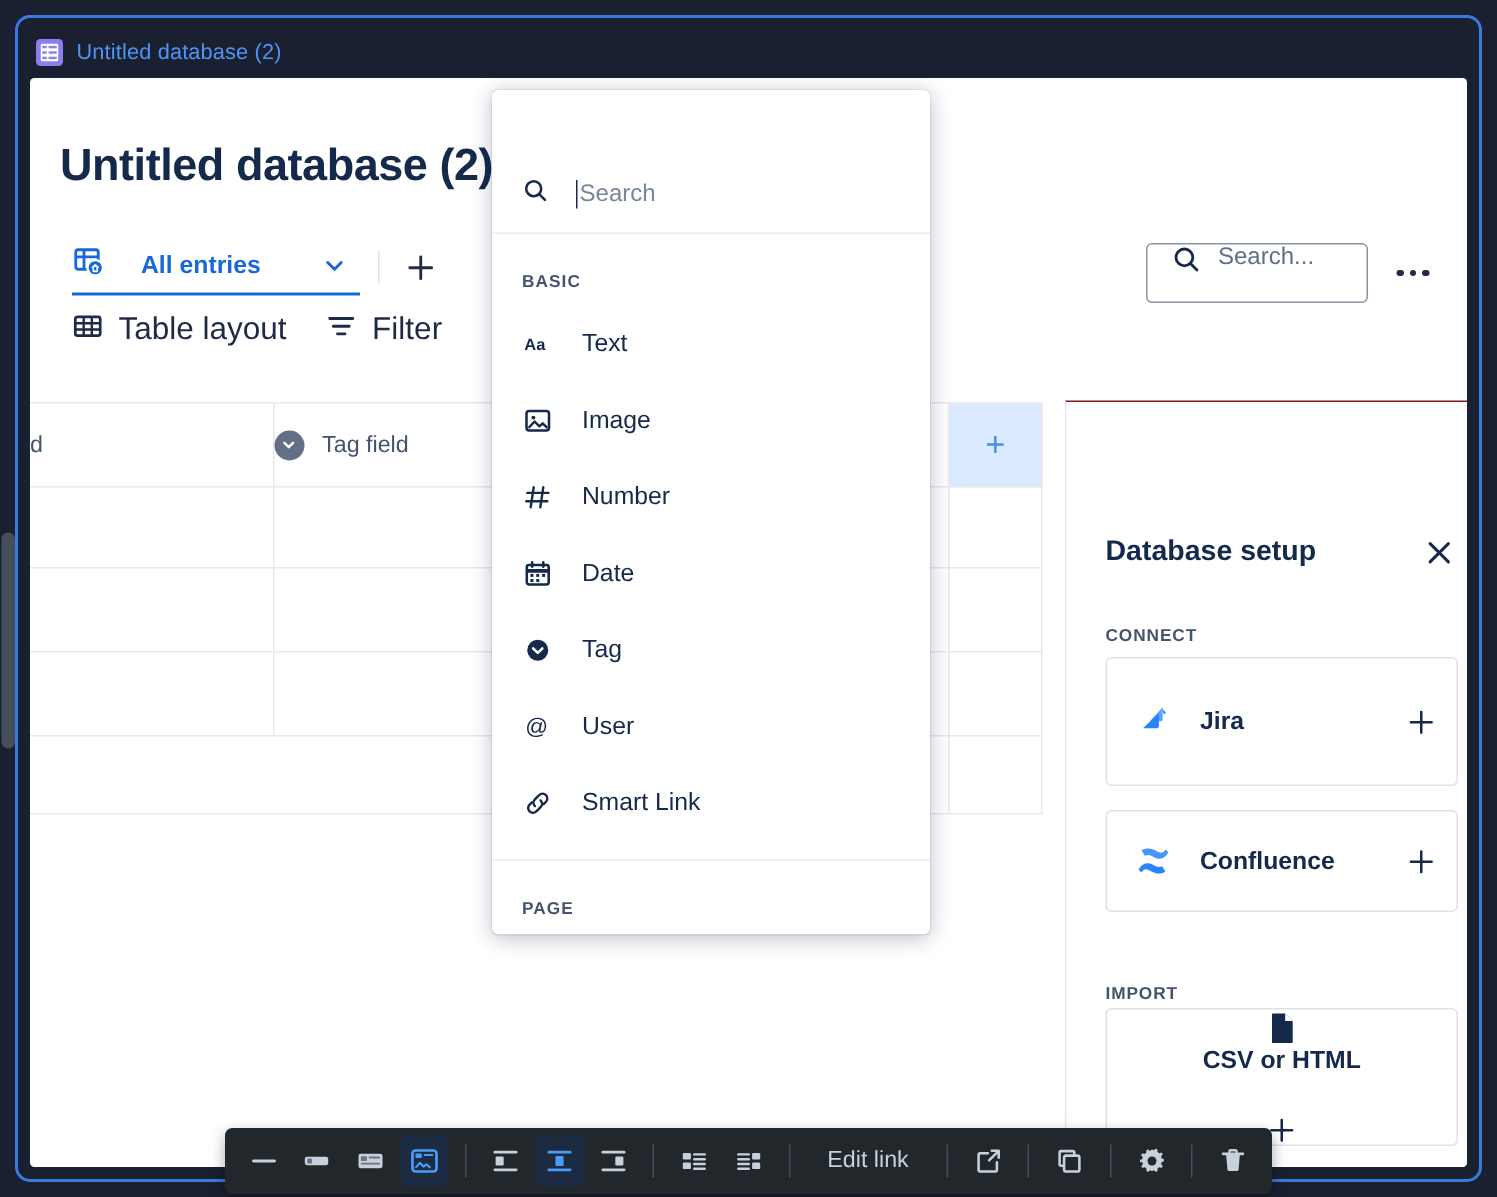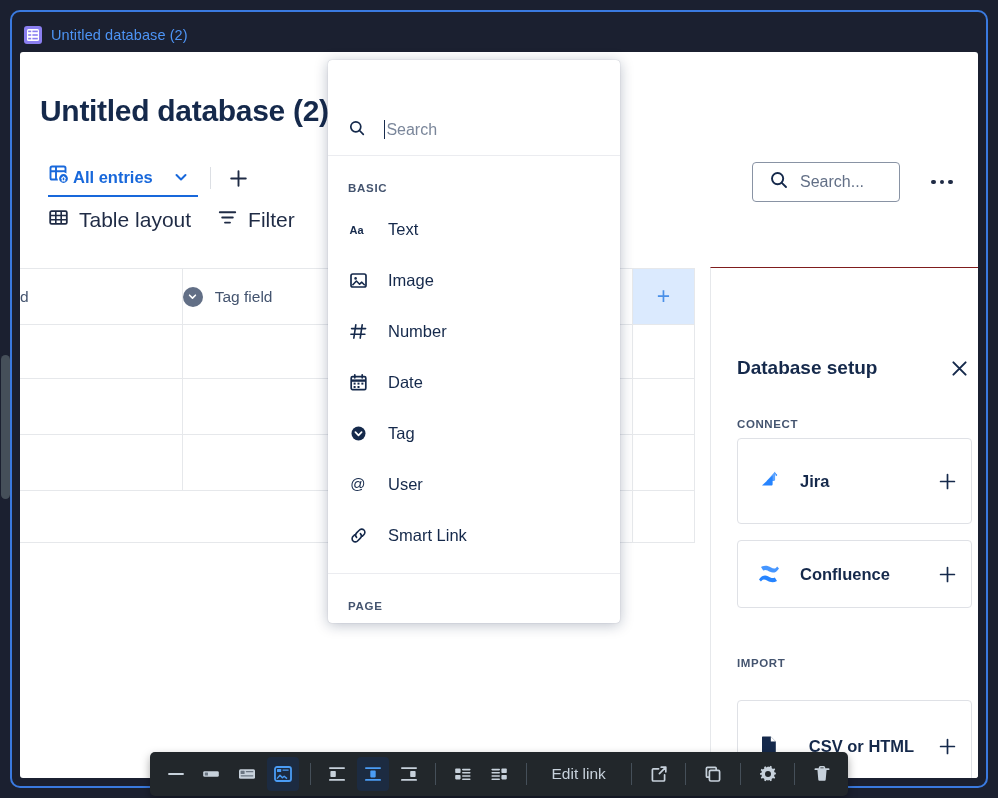--- a/index.html
+++ b/index.html
@@ -71,21 +71,21 @@
   }
 
   
   .view-row {
     position: absolute;
     left: 28px; top: 106px;
     display: flex; align-items: center;
     height: 40px;
   }
   .view-tab {
-    display: flex; align-items: center; gap: 1px;
+    display: flex; align-items: center; gap: 22px;
     height: 38px;
     padding: 0 4px 0 0;
     border-bottom: 2.5px solid #1868db;
   }
   .view-tab-label {
     font-size: 16.5px; font-weight: bold;
     color: #1868db;
     white-space: nowrap;
   }
   .chev-btn {
@@ -116,25 +116,25 @@
     display: flex; align-items: center; gap: 10px;
     height: 32px;
     color: #1f2b45;
     font-size: 21px;
   }
   .tool-btn span { white-space: nowrap; }
 
   
   .search-btn {
     position: absolute;
-    right: 78px; top: 110px;
+    right: 66px; top: 110px;
     width: 148px; height: 40px;
     border: 1.6px solid #8993a4;
     border-radius: 4px;
-    display: flex; align-items: center; gap: 11px;
+    display: flex; align-items: flex-start; gap: 11px;
     padding-left: 16px;
     background: #fff;
   }
   .search-btn-label {
     font-size: 16px;
     color: #626f86;
   }
   .more-btn {
     position: absolute;
     right: 20px; top: 114px;
@@ -532,21 +532,21 @@
         <span class="sp-card-label">Confluence</span>
         <span class="sp-card-plus">
           <svg width="19" height="19" viewBox="0 0 19 19" fill="none">
             <path d="M9.5 2.6v13.8M2.6 9.5h13.8" stroke="#15294b" stroke-width="1.7" stroke-linecap="round"></path>
           </svg>
         </span>
       </div>
 
       <span class="sp-section-label" style="left:26px; top:389px;">IMPORT</span>
 
-      <div class="sp-card" style="top:432px; height:92px;">
+      <div class="sp-card" style="top:404px; height:92px;flex-direction:column;">
         <span class="sp-card-icon">
           <svg width="24" height="24" viewBox="0 0 24 24" fill="none">
             <path d="M5.6 2.6h8.2l5 5v14.2a.6.6 0 01-.6.6H5.6a.6.6 0 01-.6-.6V3.2a.6.6 0 01.6-.6z" fill="#15294b"></path>
             <path d="M13.8 2.6v5h5" fill="#fff"></path>
           </svg>
         </span>
         <span class="sp-card-label" style="text-align:center;">CSV or HTML</span>
         <span class="sp-card-plus">
           <svg width="19" height="19" viewBox="0 0 19 19" fill="none">
             <path d="M9.5 2.6v13.8M2.6 9.5h13.8" stroke="#15294b" stroke-width="1.7" stroke-linecap="round"></path>

